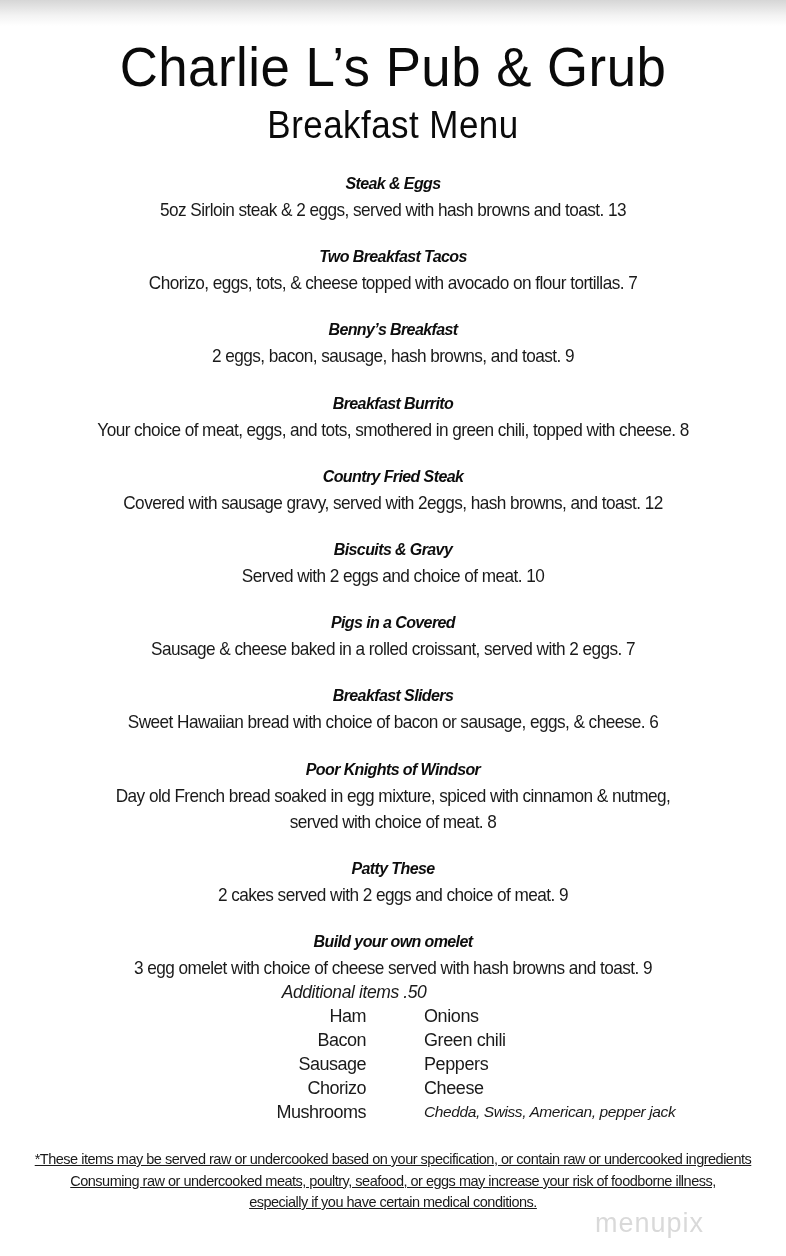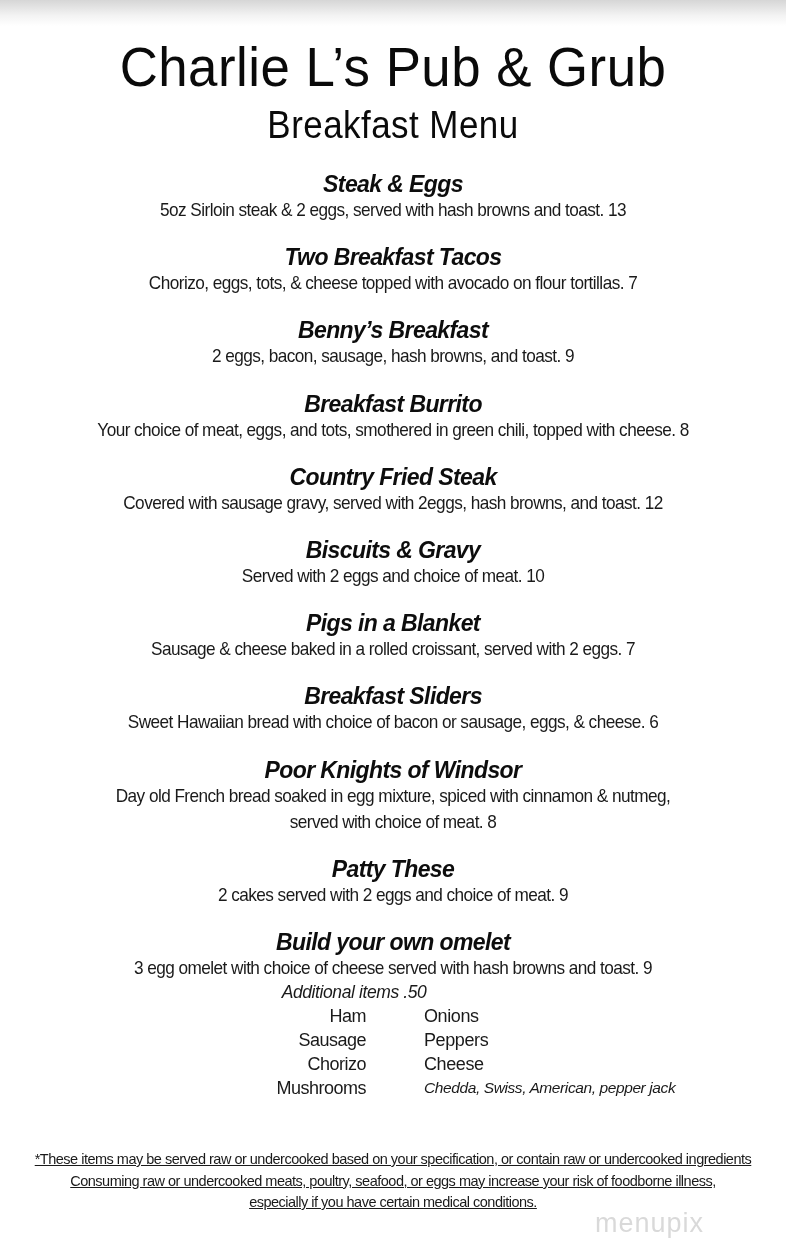--- a/index.html
+++ b/index.html
@@ -20,21 +20,21 @@
       transform: scaleX(0.96);
     }
     .subtitle {
       position: absolute; left: 0; width: 786px; top: 100px;
       text-align: center; font-size: 38px; line-height: 50px;
       letter-spacing: 0.5px; color: #0a0a0a;
       transform: scaleX(0.92);
     }
     .item { position: absolute; left: 0; width: 786px; text-align: center; }
     .item-name {
-      font-weight: bold; font-style: italic; font-size: 23px; line-height: 26px;
+      font-weight: bold; font-style: italic; font-size: 16px; line-height: 26px;
       letter-spacing: -0.6px; color: #0d0d0d;
     }
     .item-desc {
       font-size: 18.5px; line-height: 26px; color: #1a1a1a;
       letter-spacing: -0.6px; transform: scaleX(0.93);
     }
     .addl {
       position: absolute; left: 0; width: 708px; top: 980px;
       text-align: center; font-style: italic; font-size: 17.5px;
       line-height: 24px; color: #1a1a1a; letter-spacing: -0.4px;
@@ -87,21 +87,21 @@
 </div>
 <div class="item" style="top:464px">
   <div class="item-name">Country Fried Steak</div>
   <div class="item-desc">Covered with sausage gravy, served with 2eggs, hash browns, and toast. 12</div>
 </div>
 <div class="item" style="top:537px">
   <div class="item-name">Biscuits &amp; Gravy</div>
   <div class="item-desc">Served with 2 eggs and choice of meat. 10</div>
 </div>
 <div class="item" style="top:610px">
-  <div class="item-name">Pigs in a Blanket</div>
+  <div class="item-name">Pigs in a Covered</div>
   <div class="item-desc">Sausage &amp; cheese baked in a rolled croissant, served with 2 eggs. 7</div>
 </div>
 <div class="item" style="top:683px">
   <div class="item-name">Breakfast Sliders</div>
   <div class="item-desc">Sweet Hawaiian bread with choice of bacon or sausage, eggs, &amp; cheese. 6</div>
 </div>
 <div class="item" style="top:757px">
   <div class="item-name">Poor Knights of Windsor</div>
   <div class="item-desc">Day old French bread soaked in egg mixture, spiced with cinnamon &amp; nutmeg,</div>
   <div class="item-desc">served with choice of meat. 8</div>
@@ -116,20 +116,24 @@
 </div>
 
 <div class="addl">Additional items .50</div>
 
 <div class="addons">
   <div class="addon-row">
     <span class="addon-left">Ham</span>
     <span class="addon-right">Onions</span>
   </div>
   <div class="addon-row">
+    <span class="addon-left">Bacon</span>
+    <span class="addon-right">Green chili</span>
+  </div>
+  <div class="addon-row">
     <span class="addon-left">Sausage</span>
     <span class="addon-right">Peppers</span>
   </div>
   <div class="addon-row">
     <span class="addon-left">Chorizo</span>
     <span class="addon-right">Cheese</span>
   </div>
   <div class="addon-row">
     <span class="addon-left">Mushrooms</span>
     <span class="addon-right small">Chedda, Swiss, American, pepper jack</span>

